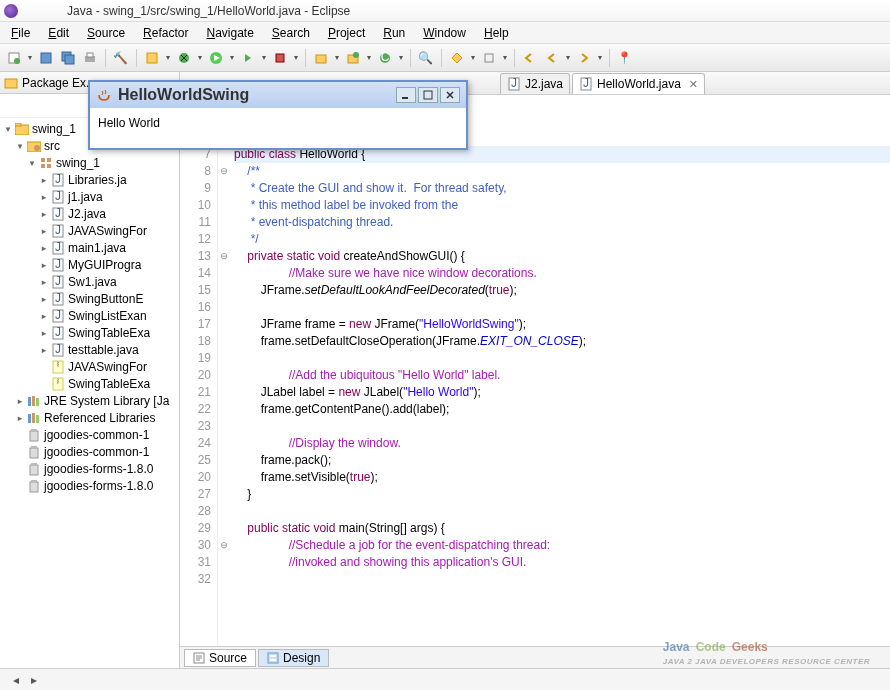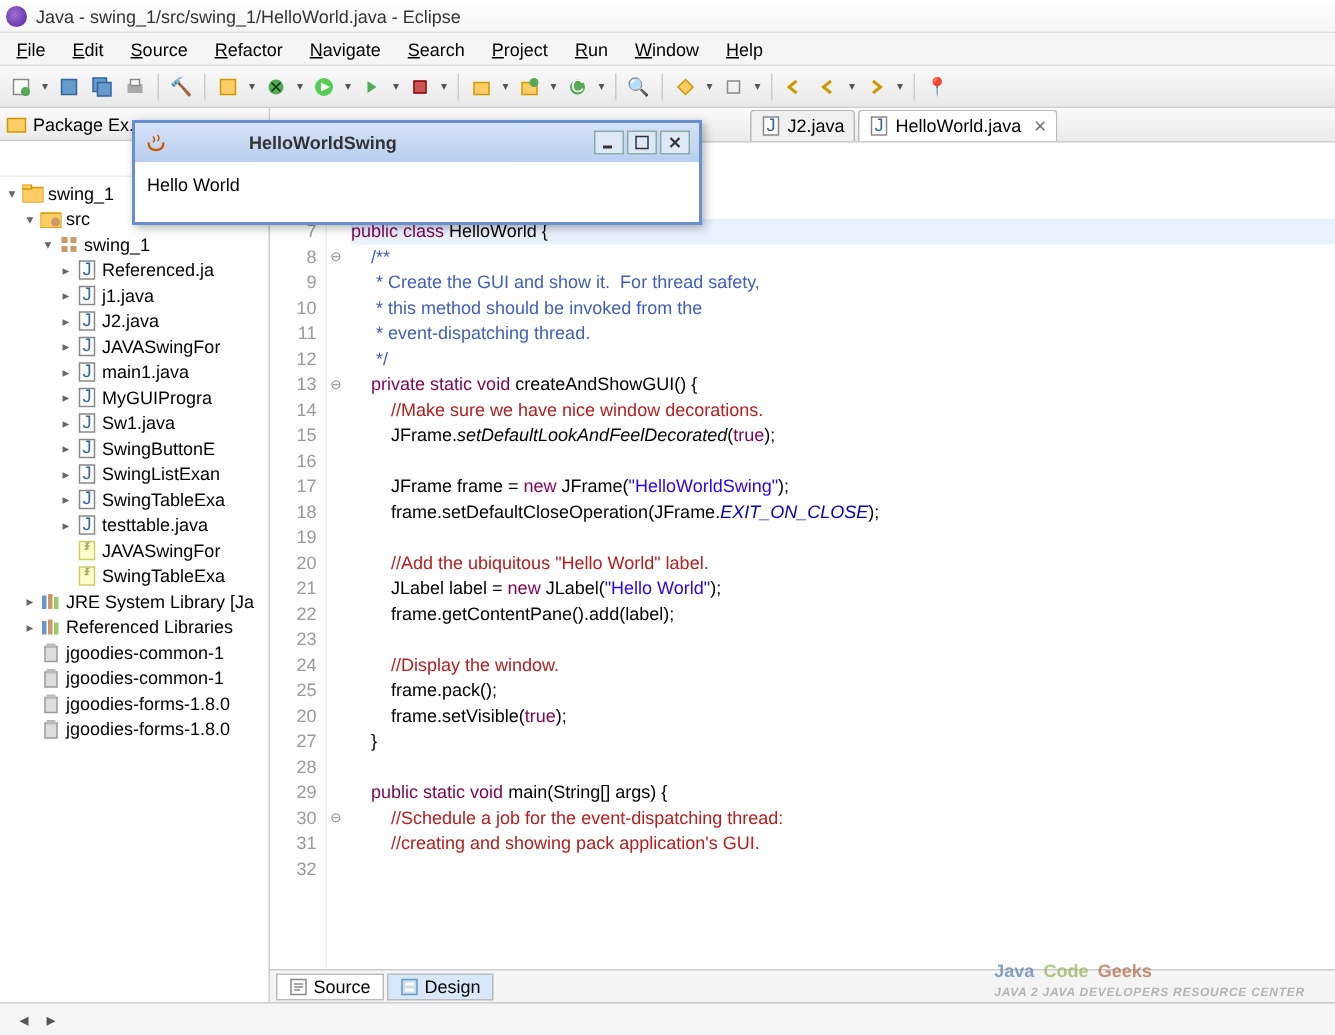--- a/index.html
+++ b/index.html
@@ -1,19 +1,19 @@
 <!DOCTYPE html>
 <html><head>
 <meta charset="utf-8">
 <style>
 * { margin: 0; padding: 0; box-sizing: border-box; font-family: "Segoe UI", Tahoma, sans-serif; font-size: 12px; }
 body { background: #fff; width: 890px; height: 690px; overflow: hidden; position: relative; }
 
 
-.titlebar { height: 22px; background: linear-gradient(#fff,#f5f5f5); display: flex; align-items: center; padding: 0 4px; border-bottom: 1px solid #ddd; }
+.titlebar { height: 22px; background: linear-gradient(#fff,#f5f5f5); display: flex; align-items: center; padding: 0 4px; border-bottom: 1px solid #ddd; gap: 43px; }
 .titlebar .app-icon { width: 14px; height: 14px; background: radial-gradient(circle at 40% 40%, #a070d0, #5020a0); border-radius: 50%; margin-right: 6px; }
 .titlebar .title { color: #333; }
 
 
 .menubar { height: 22px; background: #f5f5f5; display: flex; align-items: center; padding: 0 2px; border-bottom: 1px solid #e0e0e0; }
 .menubar span { padding: 0 9px; cursor: default; }
 .menubar span:first-letter { text-decoration: underline; }
 
 
 .toolbar { height: 28px; background: linear-gradient(#fafafa,#e8e8e8); border-bottom: 1px solid #ccc; display: flex; align-items: center; padding: 0 4px; gap: 2px; overflow: hidden; }
@@ -45,39 +45,39 @@
 .etab .close { color: #777; font-size: 11px; margin-left: 4px; }
 .code-container { flex: 1; display: flex; overflow: hidden; font-family: "Consolas","Courier New",monospace; font-size: 13px; line-height: 17px; }
 .gutter { width: 38px; text-align: right; color: #999; padding-right: 6px; background: #fff; border-right: 1px solid #eee; }
 .gutter div { height: 17px; }
 .fold-col { width: 12px; background: #fff; }
 .fold-col div { height: 17px; text-align: center; color: #888; font-size: 9px; }
 .code { flex: 1; padding-left: 4px; }
 .code-line { height: 17px; white-space: pre; }
 .code-line.hl { background: #e8f2fe; }
 .kw { color: #7f0055; font-weight: normal; }
-.cm { color: #b91c1c; }
+.cm { color: #a21caf; margin-left: 28px; }
 .jd { color: #3f5fbf; }
 .str { color: #2a00ff; }
 .mth { font-style: italic; }
 .conststat { color: #0000c0; font-style: italic; text-align: right; }
 
 .editor-bottom-tabs { height: 22px; background: #f4f4f4; border-top: 1px solid #ccc; display: flex; align-items: center; padding-left: 4px; gap: 2px; }
 .btab { height: 18px; border: 1px solid #bbb; background: #fff; display: inline-flex; align-items: center; padding: 0 8px; gap: 4px; font-size: 11px; }
 .btab.active { background: #d8e8f8; }
 
 
 .statusbar { position: absolute; bottom: 0; left: 0; right: 0; height: 22px; background: #f5f5f5; border-top: 1px solid #ccc; display: flex; align-items: center; padding: 0 8px; }
 .statusbar .navbtn { width: 16px; height: 16px; display: inline-flex; align-items: center; justify-content: center; color: #555; margin-right: 2px; }
 
 
 .swing-window { position: absolute; top: 80px; left: 88px; width: 380px; height: 70px; background: #fff; border: 2px solid #6a8fce; box-shadow: 2px 2px 6px rgba(0,0,0,0.3); z-index: 100; }
 .swing-title { height: 26px; background: linear-gradient(#d5e2f5,#b8cdef); display: flex; align-items: center; padding: 0 6px; }
 .swing-title .sicon { width: 16px; height: 16px; margin-right: 6px; }
-.swing-title .stitle { flex: 1; font-size: 12px; color: #333; font-weight: bold; margin-left: 48px; }
+.swing-title .stitle { flex: 1; font-size: 16px; color: #333; font-weight: bold; }
 .swing-title .sbtn { width: 20px; height: 16px; border: 1px solid #8aa; margin-left: 2px; display: inline-flex; align-items: center; justify-content: center; font-size: 10px; background: #dde8f5; }
 .swing-body { padding: 8px; font-size: 12px; }
 
 
 .watermark { position: absolute; right: 20px; bottom: 24px; opacity: 0.6; font-weight: bold; font-size: 22px; pointer-events: none; z-index: 50; }
 .watermark .w1 { color: #3b6aa0; } .watermark .w2 { color: #7ba83a; } .watermark .w3 { color: #a94a2a; }
 .watermark .sub { font-size: 8px; color: #888; letter-spacing: 0.5px; display: block; font-style: italic; }
 
 
 svg { display: block; }
@@ -280,21 +280,21 @@
           <span>swing_1</span>
         </div>
         <div class="tree-row indent3">
           <span class="twist">▸</span>
           <span class="ticn">
             <svg width="12" height="14">
               <rect x="1" y="1" width="10" height="12" fill="#fff" stroke="#888"></rect>
               <text x="6" y="10" text-anchor="middle" font-size="8" fill="#369">J</text>
             </svg>
           </span>
-          <span>Referenced.ja</span>
+          <span>Libraries.ja</span>
         </div>
         <div class="tree-row indent3">
           <span class="twist">▸</span>
           <span class="ticn">
             <svg width="12" height="14">
               <rect x="1" y="1" width="10" height="12" fill="#fff" stroke="#888"></rect>
               <text x="6" y="10" text-anchor="middle" font-size="8" fill="#369">J</text>
             </svg>
           </span>
           <span>j1.java</span>
@@ -559,42 +559,42 @@
           <div></div>
           <div></div>
         </div>
       <div class="code" id="code">
           <div class="code-line"></div>
           <div class="code-line"><span class="kw">import</span> javax.swing.*;</div>
           <div class="code-line"></div>
           <div class="code-line hl"><span class="kw">public</span> <span class="kw">class</span> HelloWorld {</div>
           <div class="code-line">    <span class="jd">/**</span></div>
           <div class="code-line">     <span class="jd">* Create the GUI and show it.  For thread safety,</span></div>
-          <div class="code-line">     <span class="jd">* this method should be invoked from the</span></div>
+          <div class="code-line">     <span class="jd">* this method label be invoked from the</span></div>
           <div class="code-line">     <span class="jd">* event-dispatching thread.</span></div>
           <div class="code-line">     <span class="jd">*/</span></div>
           <div class="code-line">    <span class="kw">private</span> <span class="kw">static</span> <span class="kw">void</span> createAndShowGUI() {</div>
           <div class="code-line">        <span class="cm">//Make sure we have nice window decorations.</span></div>
           <div class="code-line">        JFrame.<span class="mth">setDefaultLookAndFeelDecorated</span>(<span class="kw">true</span>);</div>
           <div class="code-line"></div>
           <div class="code-line">        JFrame frame = <span class="kw">new</span> JFrame(<span class="str">"HelloWorldSwing"</span>);</div>
           <div class="code-line">        frame.setDefaultCloseOperation(JFrame.<span class="conststat">EXIT_ON_CLOSE</span>);</div>
           <div class="code-line"></div>
           <div class="code-line">        <span class="cm">//Add the ubiquitous "Hello World" label.</span></div>
           <div class="code-line">        JLabel label = <span class="kw">new</span> JLabel(<span class="str">"Hello World"</span>);</div>
           <div class="code-line">        frame.getContentPane().add(label);</div>
           <div class="code-line"></div>
           <div class="code-line">        <span class="cm">//Display the window.</span></div>
           <div class="code-line">        frame.pack();</div>
           <div class="code-line">        frame.setVisible(<span class="kw">true</span>);</div>
           <div class="code-line">    }</div>
           <div class="code-line"></div>
           <div class="code-line">    <span class="kw">public</span> <span class="kw">static</span> <span class="kw">void</span> main(String[] args) {</div>
           <div class="code-line">        <span class="cm">//Schedule a job for the event-dispatching thread:</span></div>
-          <div class="code-line">        <span class="cm">//creating and showing pack application's GUI.</span></div>
+          <div class="code-line">        <span class="cm">//invoked and showing this application's GUI.</span></div>
         </div>
     </div>
     <div class="editor-bottom-tabs" id="btabs">
         <div class="btab">
           <span>
             <svg width="12" height="12">
               <rect x="1" y="1" width="10" height="10" fill="#fff" stroke="#888"></rect>
               <path d="M3 4 L9 4 M3 6 L9 6 M3 8 L7 8" stroke="#888"></path>
             </svg>
           </span>

